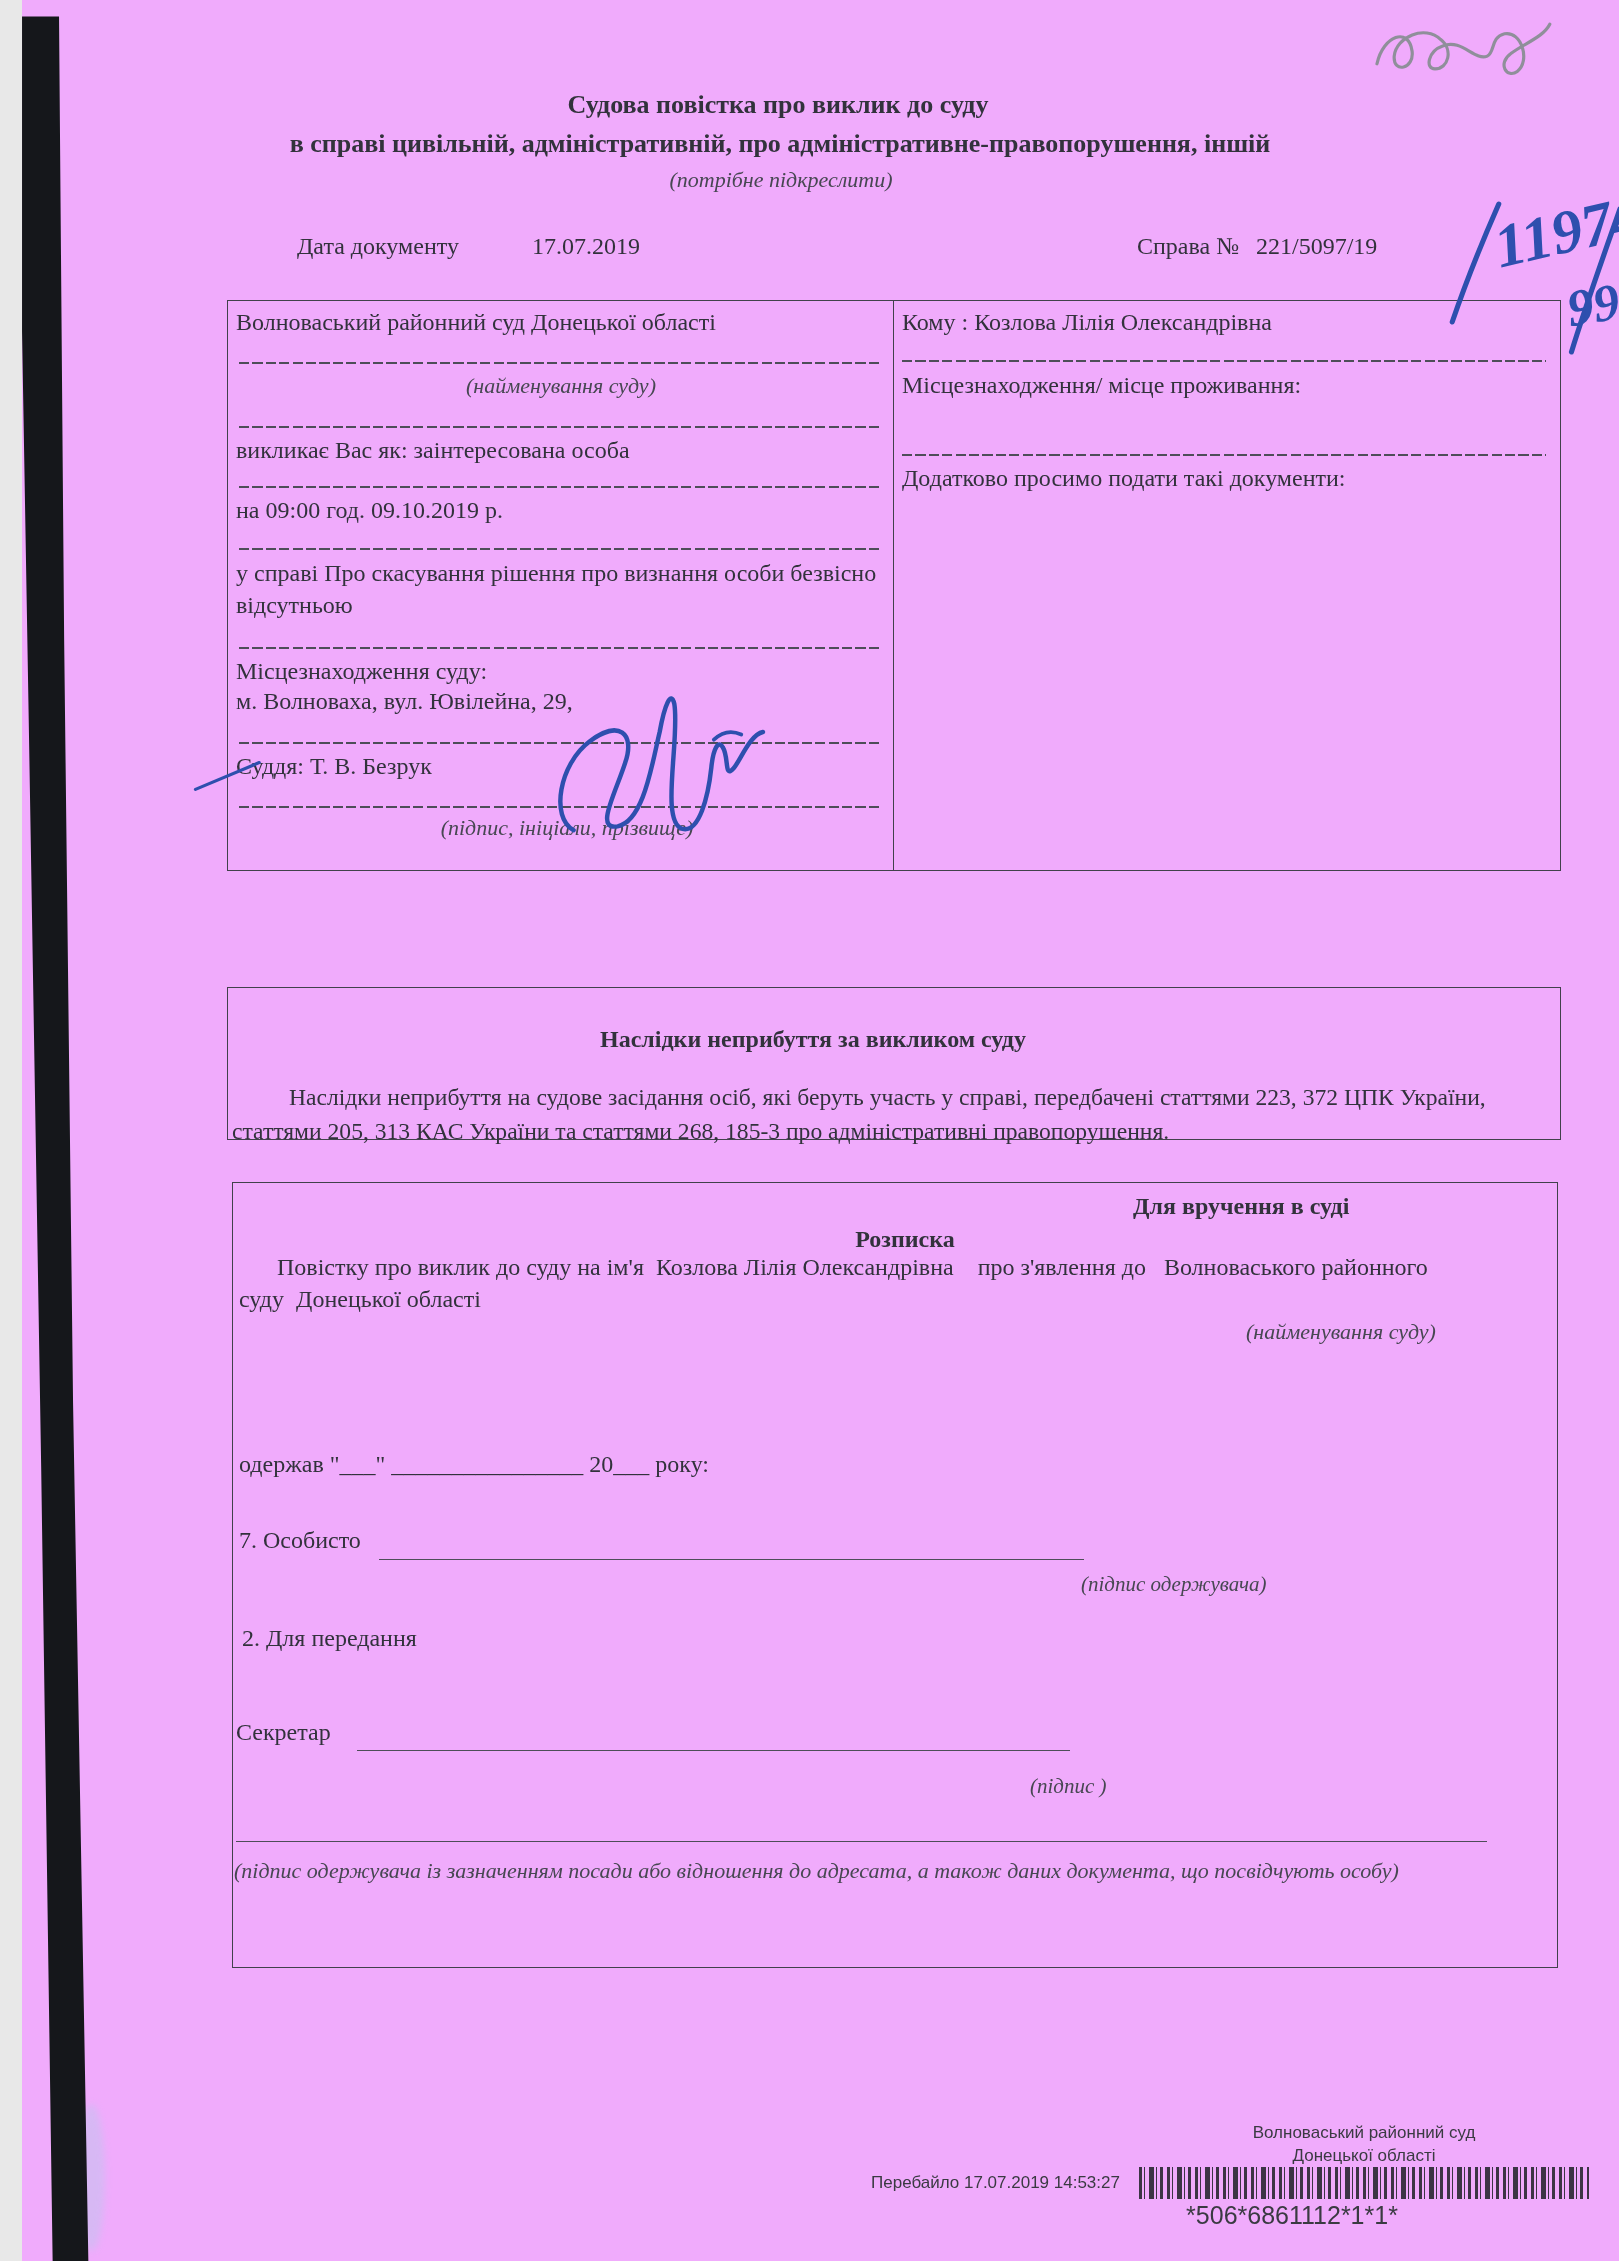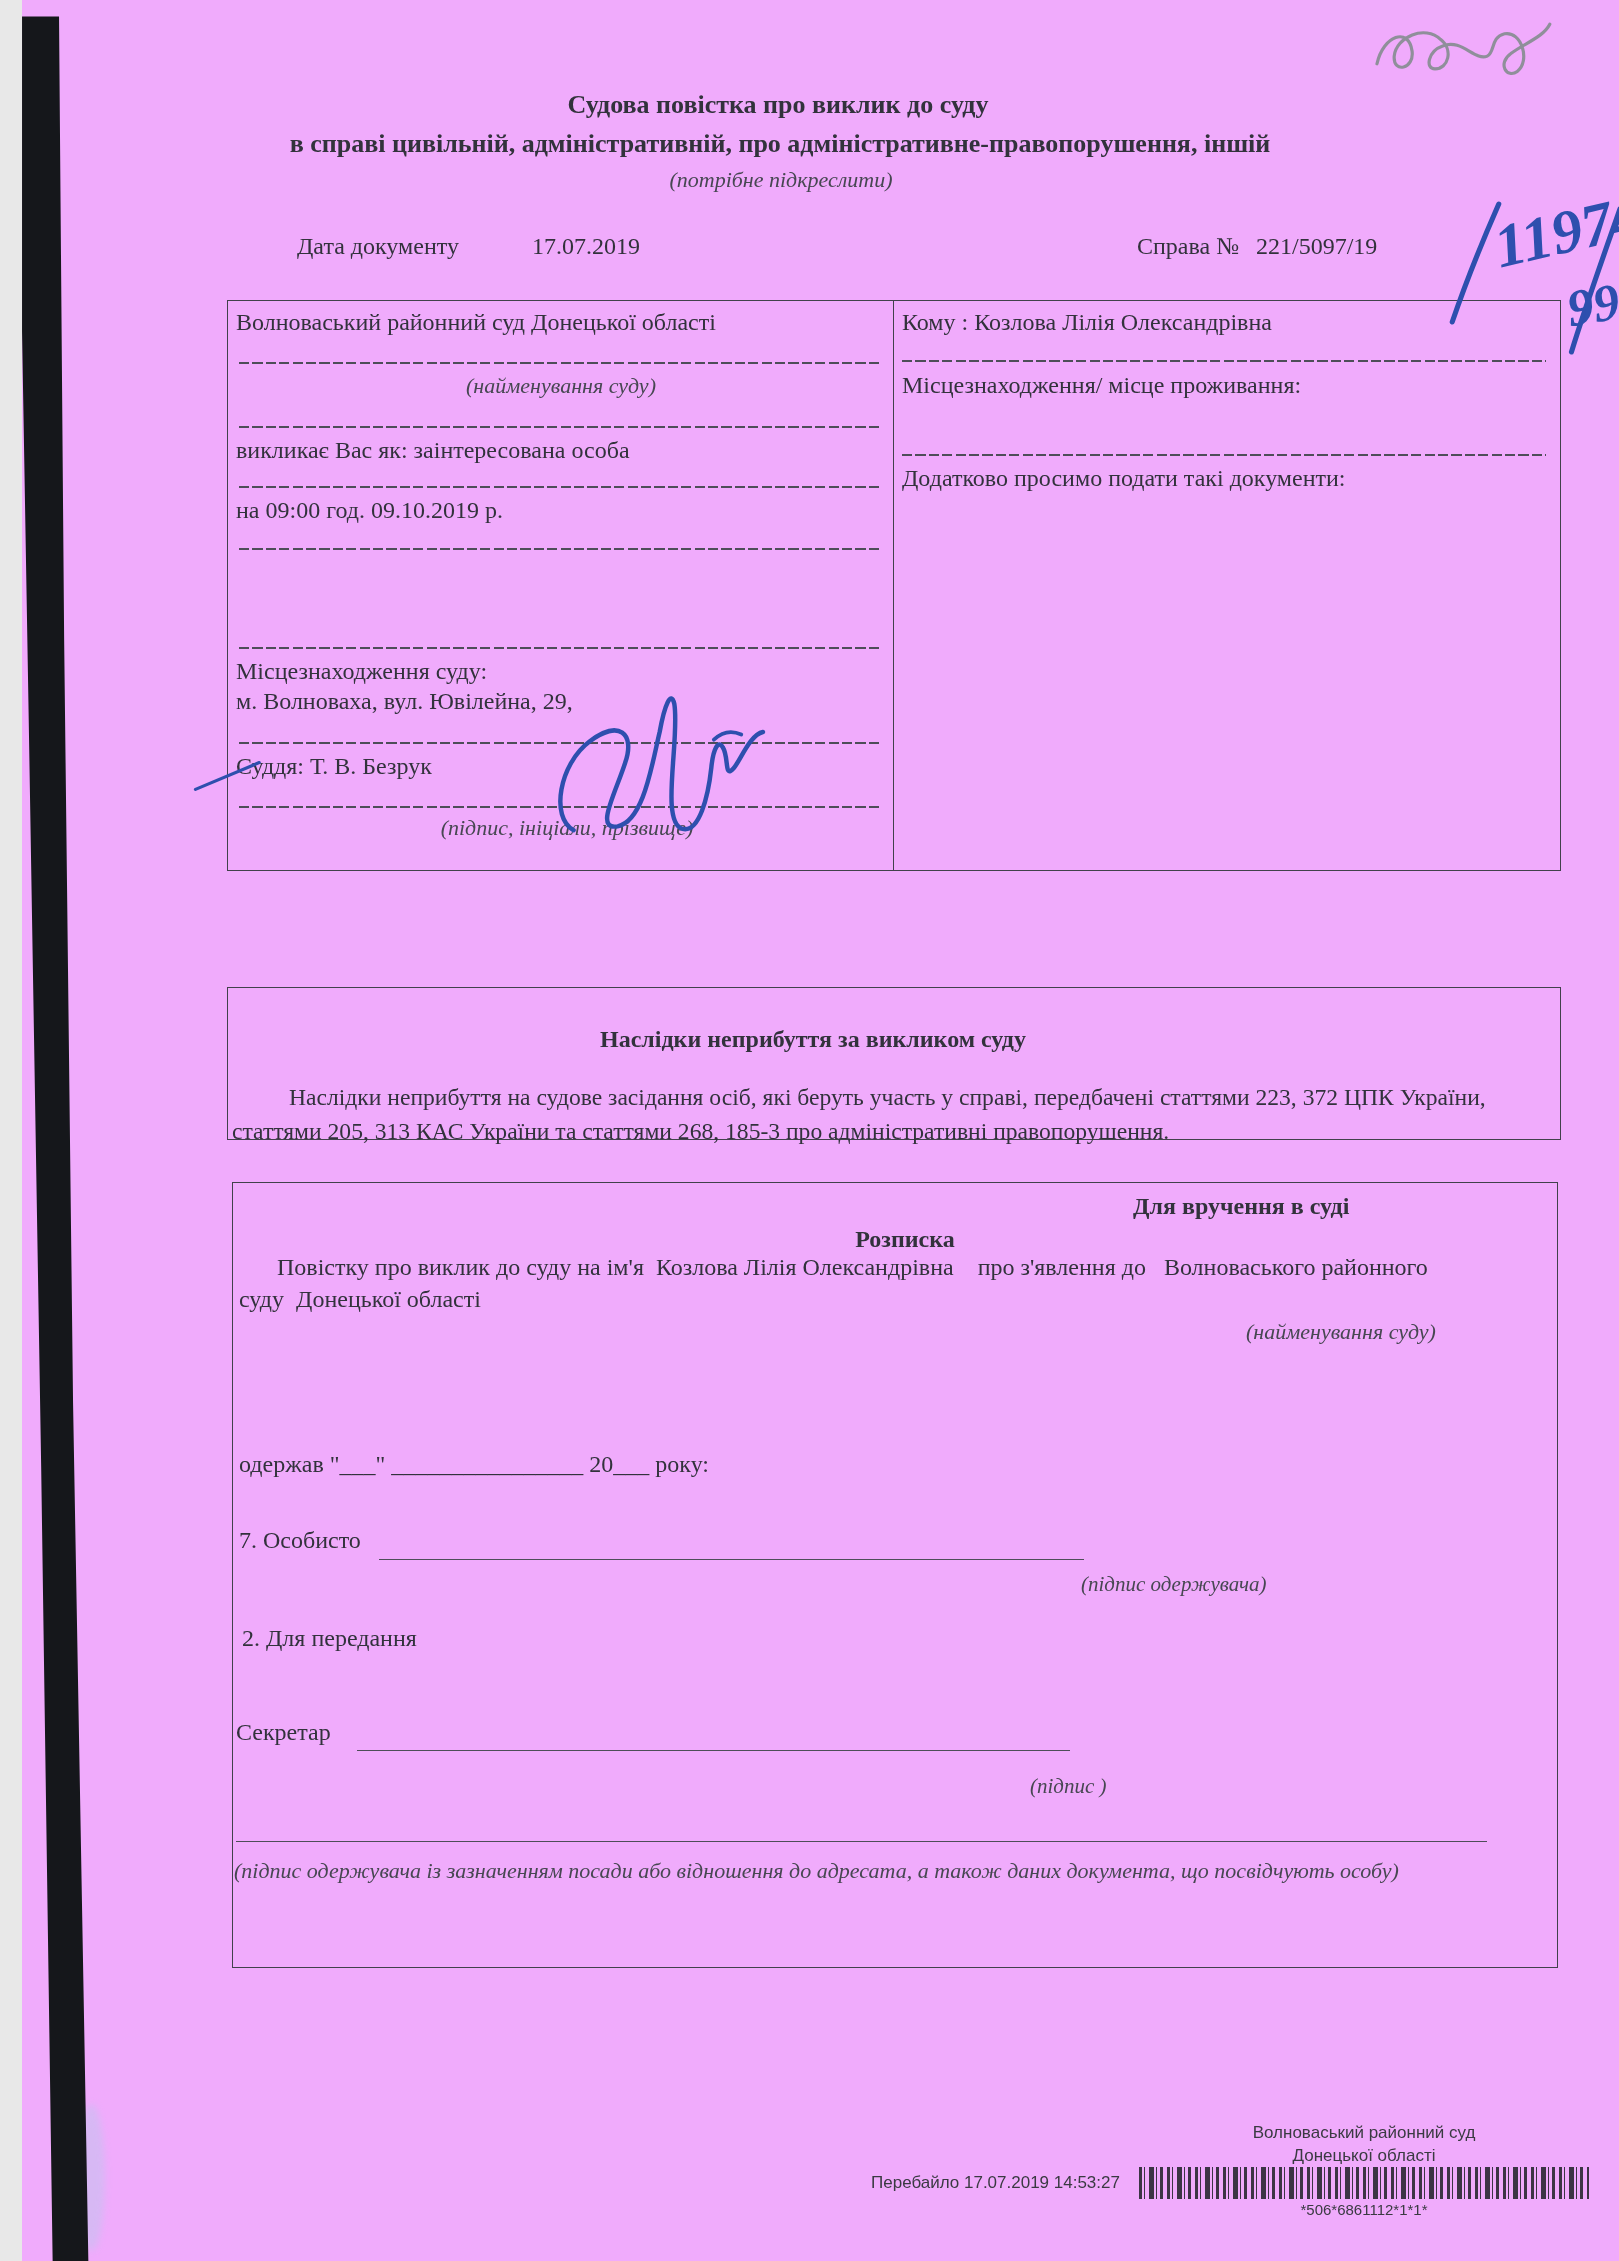--- a/index.html
+++ b/index.html
@@ -58,20 +58,21 @@
   </div>
 
   <div class="abs t" style="left:214px;top:307px;">Волноваський районний суд Донецької області</div>
   <div class="abs dash" style="left:217px;top:362px;width:641px;"></div>
   <div class="abs it ctr" style="left:539px;top:373px;">(найменування суду)</div>
   <div class="abs dash" style="left:217px;top:426px;width:641px;"></div>
   <div class="abs t" style="left:214px;top:435px;">викликає Вас як:  заінтересована особа</div>
   <div class="abs dash" style="left:217px;top:486px;width:641px;"></div>
   <div class="abs t" style="left:214px;top:495px;">на 09:00 год. 09.10.2019 р.</div>
   <div class="abs dash" style="left:217px;top:548px;width:641px;"></div>
+  <div class="abs t" style="left:214px;top:557px;width:644px;line-height:1.35;">у справі Про скасування рішення про визнання особи безвісно відсутньою</div>
   <div class="abs dash" style="left:217px;top:647px;width:641px;"></div>
   <div class="abs t" style="left:214px;top:656px;">Місцезнаходження суду:</div>
   <div class="abs t" style="left:214px;top:686px;">м. Волноваха, вул. Ювілейна, 29,</div>
   <div class="abs dash" style="left:217px;top:742px;width:641px;"></div>
   <div class="abs t" style="left:214px;top:751px;">Суддя: Т. В. Безрук</div>
   <div class="abs dash" style="left:217px;top:806px;width:641px;"></div>
   <div class="abs it ctr" style="left:545px;top:815px;">(підпис, ініціали, прізвище)</div>
 
   <div class="abs t" style="left:880px;top:307px;">Кому : Козлова Лілія Олександрівна</div>
   <div class="abs dash" style="left:880px;top:360px;width:644px;"></div>
@@ -101,21 +102,21 @@
   <div class="abs solidline" style="left:335px;top:1750px;width:713px;"></div>
   <div class="abs small-it" style="left:1008px;top:1774px;">(підпис )</div>
 
   <div class="abs solidline" style="left:214px;top:1841px;width:1251px;"></div>
   <div class="abs small-it nowrap" style="left:212px;top:1858px;font-size:22px;">(підпис одержувача із зазначенням посади або відношення до адресата, а також даних документа, що посвідчують особу)</div>
 
   <div class="abs sans ctr" style="left:1342px;top:2123px;font-size:17px;">Волноваський районний суд</div>
   <div class="abs sans ctr" style="left:1342px;top:2146px;font-size:17px;">Донецької області</div>
   <div class="abs sans" style="left:849px;top:2173px;font-size:17px;">Перебайло 17.07.2019 14:53:27</div>
   <div class="abs barcode" style="left:1117px;top:2167px;width:450px;height:32px;"></div>
-  <div class="abs sans ctr" style="left:1342px;top:2201px;font-size:15px;text-align:center;">*506*6861112*1*1*</div>
+  <div class="abs sans ctr" style="left:1270px;top:2201px;font-size:25px;text-align:center;">*506*6861112*1*1*</div>
 
   <div class="abs smudge" style="left:56px;top:2104px;"></div>
 
   <svg class="abs" style="left:0;top:0;" width="1619" height="2261" viewBox="0 0 2539 3546">
 
     <polygon points="0,26 58,26 66,1000 80,2200 104,3546 48,3546 30,2300 10,1100 0,520" fill="#15171b"></polygon>
 
     <path d="M 2125 100 C 2135 55, 2175 42, 2180 80 C 2184 108, 2150 116, 2152 88
              C 2155 58, 2200 38, 2225 62 C 2245 78, 2237 108, 2216 108
              C 2200 108, 2205 80, 2228 72 C 2258 60, 2278 96, 2298 88

